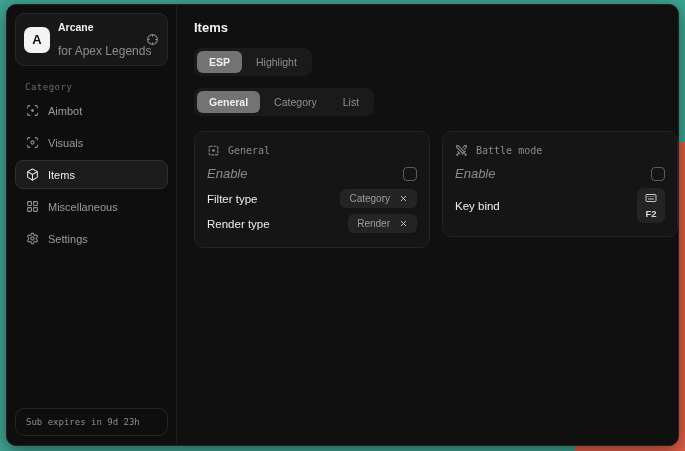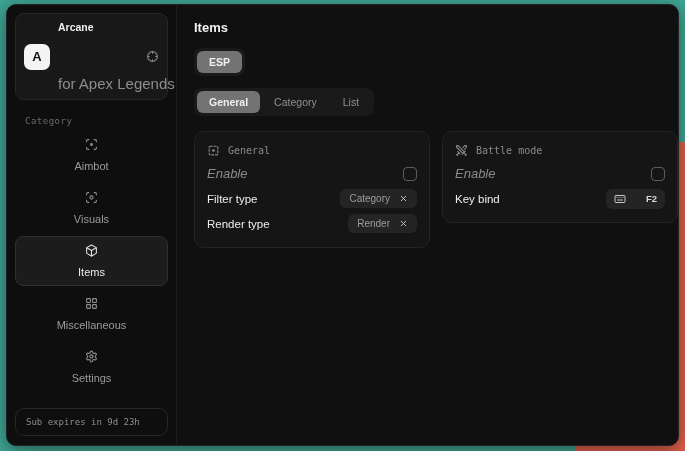--- a/index.html
+++ b/index.html
@@ -52,41 +52,40 @@
     background: #f4f4f4;
     color: #111;
     border-radius: 7px;
     font-weight: bold;
     font-size: 13px;
     display: flex; align-items: center; justify-content: center;
     flex: 0 0 26px;
   }
   .app-meta { display: flex; flex-direction: column; gap: 11px; min-width: 0; }
   .app-name { font-size: 10.5px; font-weight: bold; color: #f0f0f0; }
-  .app-sub  { font-size: 15px; color: #8d8d8d; white-space: nowrap; margin-top: 31px; }
+  .app-sub  { font-size: 12px; color: #8d8d8d; white-space: nowrap; }
   .app-target { margin-left: auto; color: #8a8a8a; display: flex; }
   .cat-label {
     margin: 16px 0 4px 10px;
     font-family: "DejaVu Sans Mono", monospace;
     font-size: 9px;
     color: #6b6b6b;
     letter-spacing: .5px;
   }
   .nav { display: flex; flex-direction: column; gap: 3px; }
   .nav-item {
     display: flex;
     align-items: center;
     gap: 9px;
     padding: 7px 10px;
     border: 1px solid transparent;
     border-radius: 8px;
     color: #9b9b9b;
     font-size: 11px;
     cursor: pointer;
-    flex-direction: column;
   }
   .nav-item .ico { display: flex; color: #8f8f8f; }
   .nav-item.selected {
     background: #1c1c1c;
     border-color: #303030;
     color: #ededed;
   }
   .nav-item.selected .ico { color: #e0e0e0; }
   .sidebar-footer {
     margin-top: auto;
@@ -170,25 +169,26 @@
     background: #242424;
     border-radius: 6px;
     padding: 4px 9px;
     cursor: pointer;
   }
   .select-value { font-size: 10px; color: #9d9d9d; }
   .select-x { display: flex; color: #c2c2c2; cursor: pointer; }
   .keybind {
     display: flex;
     align-items: center;
-    gap: 20px;
+    gap: 4px;
     background: #242424;
     border-radius: 6px;
     padding: 4px 8px;
     cursor: pointer;
+    flex-direction: column;
   }
   .keybind .kb-ico { display: flex; color: #c9c9c9; }
   .keybind-value { font-size: 9.5px; color: #d8d8d8; font-weight: bold; }
   svg { display: block; }
 </style>
 </head>
 <body>
 
 <div class="wallpaper-red"></div>
 
@@ -274,20 +274,21 @@
 
   </aside>
 
   <main class="main">
 
     <h1 class="page-title">Items</h1>
 
     <div class="tabs-row-1">
       <div class="tab-group">
         <span class="tab selected">ESP</span>
+        <span class="tab">Highlight</span>
       </div>
     </div>
 
     <div class="tabs-row-2">
       <div class="tab-group">
         <span class="tab selected">General</span>
         <span class="tab">Category</span>
         <span class="tab">List</span>
       </div>
     </div>

